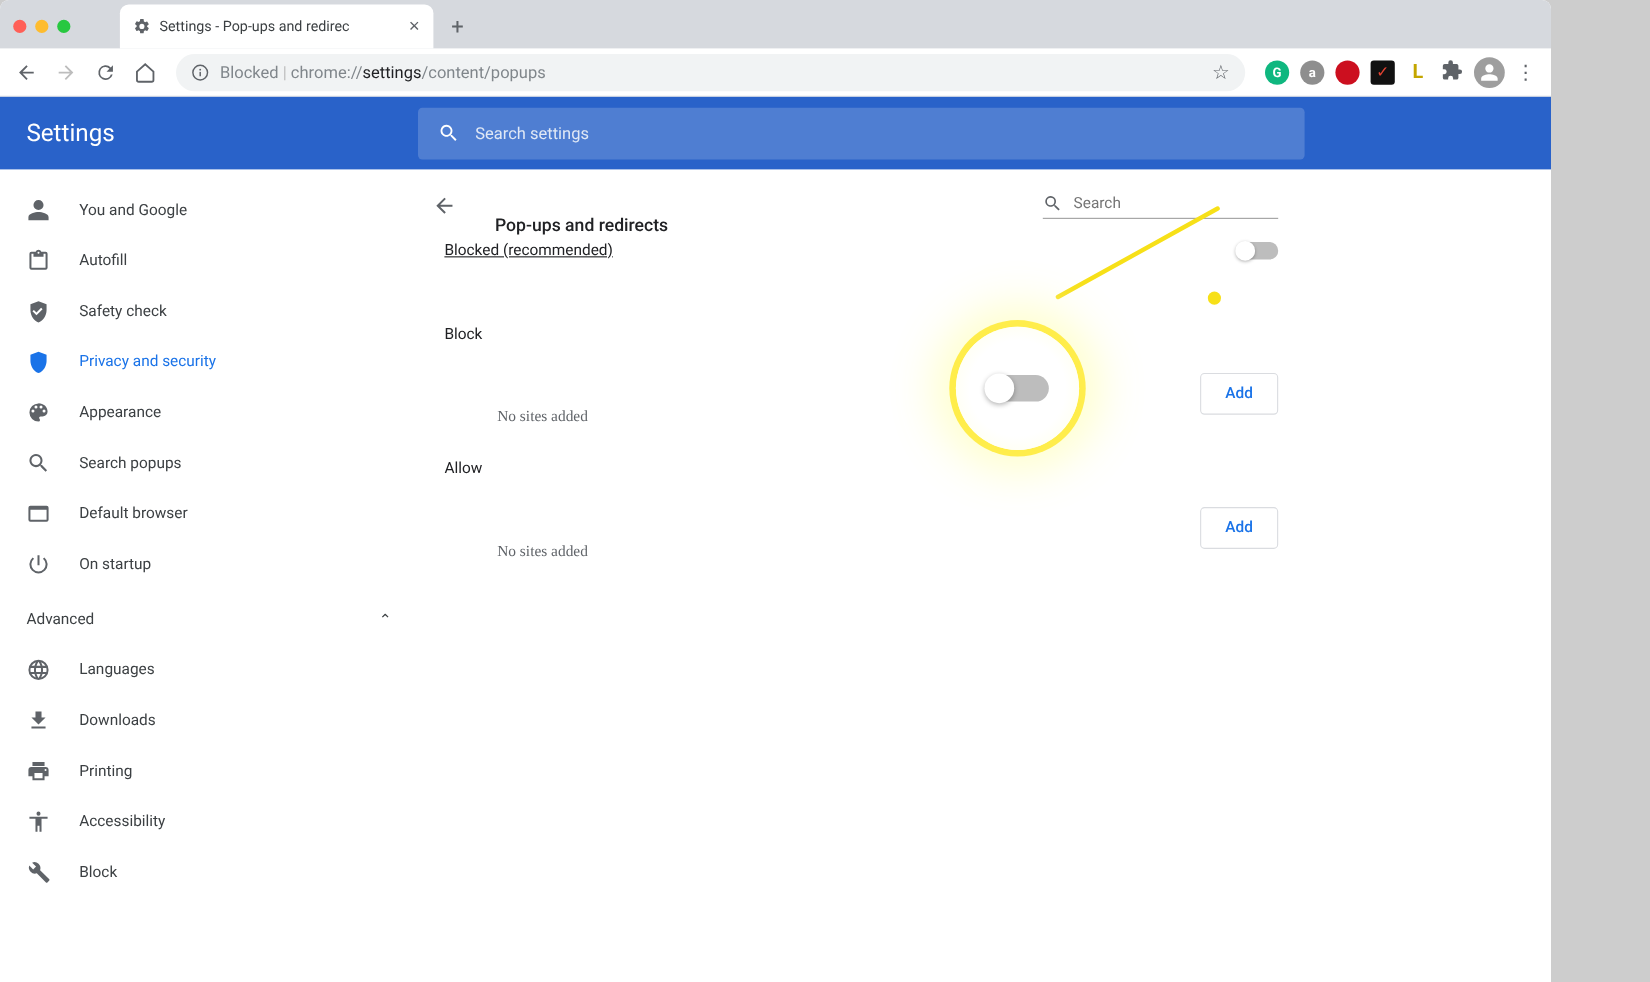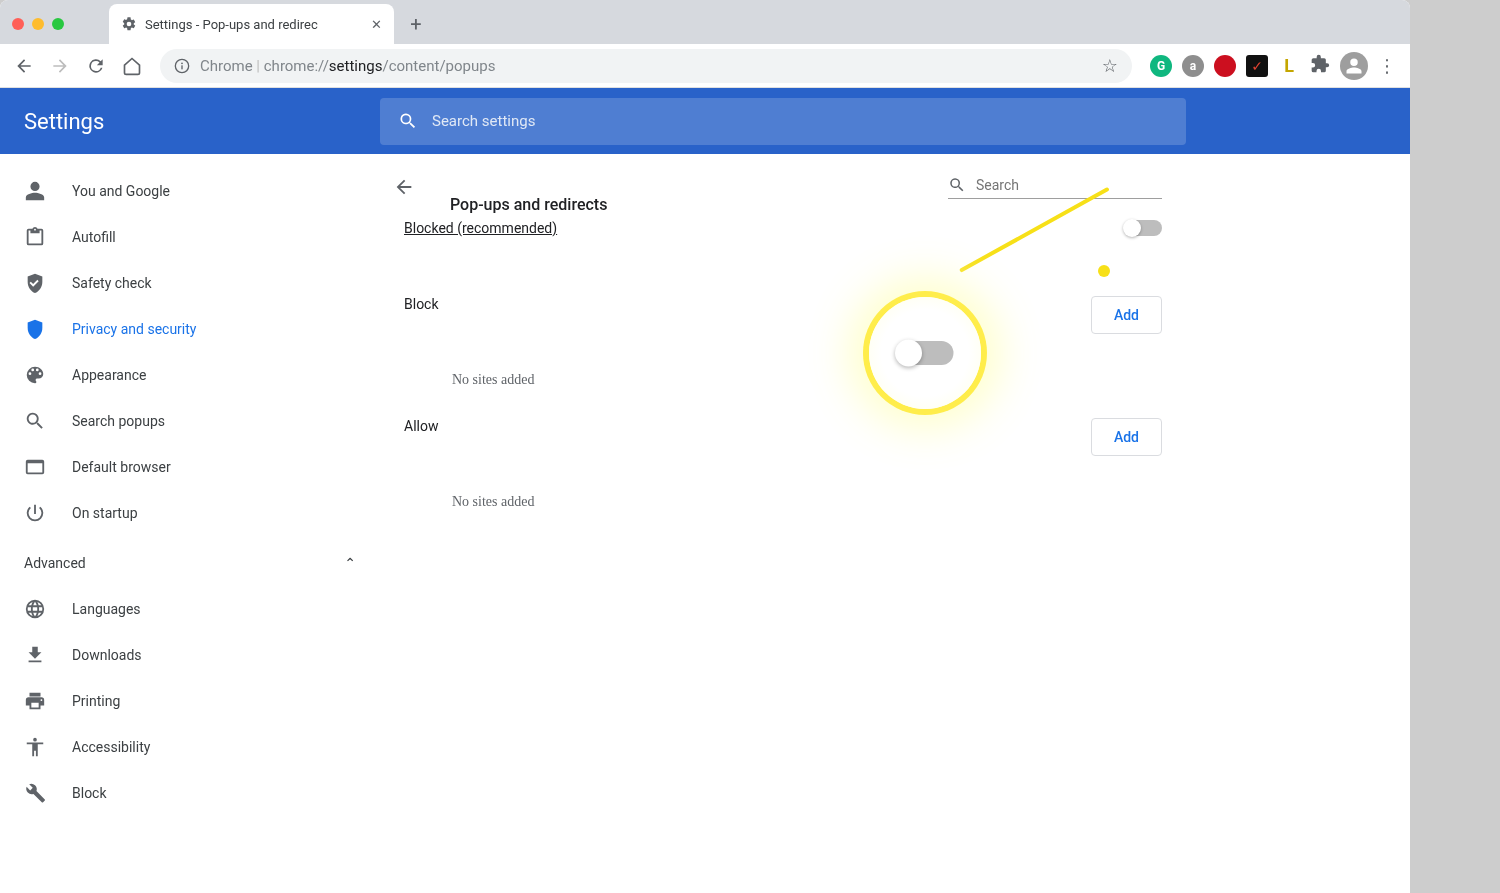--- a/index.html
+++ b/index.html
@@ -42,21 +42,21 @@
 .panel-header{height:66px;display:flex;align-items:center;padding:0 24px 0 0;gap:22px;border-bottom:none;}
 .back-btn{width:48px;height:48px;display:flex;align-items:center;justify-content:center;color:#5f6368;margin-left:0;}
 .panel-title{font-size:16px;font-weight:500;color:#202124;flex:1;margin-top:34px;}
 .panel-search{width:214px;display:flex;align-items:center;gap:10px;border-bottom:1px solid #9e9e9e;padding-bottom:4px;}
 .panel-search input{border:none;outline:none;font-size:14px;flex:1;background:transparent;}
 .panel-body{padding:0 24px 0 24px;}
 .setting-row{height:76px;display:flex;align-items:flex-start;justify-content:space-between;font-size:14px;color:#202124;border-bottom:none;text-decoration:underline;}
 .toggle{width:38px;height:16px;background:#bdbdbd;border-radius:10px;position:relative;cursor:pointer;}
 .toggle-knob{position:absolute;width:18px;height:18px;background:#fff;border-radius:50%;top:-1px;left:-1px;box-shadow:0 1px 3px rgba(0,0,0,0.3);}
 .section-row{height:76px;display:flex;align-items:flex-start;justify-content:space-between;font-size:14px;color:#202124;gap:29px;}
-.add-btn{height:38px;padding:0 22px;border:1px solid #dadce0;border-radius:4px;background:#fff;color:#1a73e8;font-size:14px;font-weight:500;cursor:pointer;display:flex;align-items:center;}
+.add-btn{height:38px;padding:0 22px;border:1px solid #dadce0;border-radius:4px;background:#fff;color:#1a73e8;font-size:14px;font-weight:500;cursor:pointer;display:flex;align-items:center;margin-top:43px;}
 .empty-msg{padding-left:48px;font-size:14px;color:#5f6368;margin-bottom:30px;font-family:Liberation Serif, serif;}
 .highlight-ring{position:absolute;width:112px;height:112px;border-radius:50%;top:297px;left:869px;box-shadow:0 0 0 6px rgba(255,235,59,0.9),0 0 40px 20px rgba(255,255,200,0.9);background:radial-gradient(circle,#fff 55%,rgba(255,255,220,0.8) 100%);z-index:10;display:flex;align-items:center;justify-content:center;}
 .highlight-ring .toggle{transform:scale(1.5);}
 .leader-line{position:absolute;width:170px;height:4px;background:#f7e018;top:269px;left:960px;transform:rotate(-29deg);transform-origin:left center;z-index:9;border-radius:2px;}
 .leader-dot{position:absolute;width:12px;height:12px;background:#f7e018;border-radius:50%;top:265px;left:1098px;z-index:9;}
 </style>
 </head>
 <body>
 
 <div class="chrome-window">
@@ -96,21 +96,21 @@
         <svg width="20" height="20" viewBox="0 0 24 24" fill="none" stroke="#5f6368" stroke-width="2">
           <path d="M3 11l9-8 9 8v9a2 2 0 0 1-2 2H5a2 2 0 0 1-2-2z"></path>
         </svg>
       </div>
     <div class="omnibox">
       <svg width="16" height="16" viewBox="0 0 24 24" fill="#5f6368">
           <circle cx="12" cy="12" r="10" fill="none" stroke="#5f6368" stroke-width="2"></circle>
           <circle cx="12" cy="8" r="1.3" fill="#5f6368"></circle>
           <rect x="11" y="11" width="2" height="6" fill="#5f6368"></rect>
         </svg>
-      <span class="omni-url"><span class="light">Chrome</span> <span style="color:#bdbdbd;">|</span> <span class="light">chrome://</span><span class="bold">settings</span><span class="light">/content/popups</span></span>
+      <span class="omni-url"><span class="light">Blocked</span> <span style="color:#bdbdbd;">|</span> <span class="light">chrome://</span><span class="bold">settings</span><span class="light">/content/popups</span></span>
       <span style="color:#5f6368;font-size:18px;">☆</span>
     </div>
     <div class="ext-icons">
       <div class="ext-icon" style="background:#0fb77f;">G</div>
       <div class="ext-icon" style="background:#8e8e8e;">a</div>
       <div class="ext-icon" style="background:#cc0f1f;"></div>
       <div style="width:22px;height:22px;background:#111;border-radius:3px;display:flex;align-items:center;justify-content:center;">
           <span style="color:#e44332;font-size:14px;">✓</span>
         </div>
       <div style="width:22px;height:22px;color:#c4a600;font-weight:bold;font-size:18px;display:flex;align-items:center;justify-content:center;">L</div>

